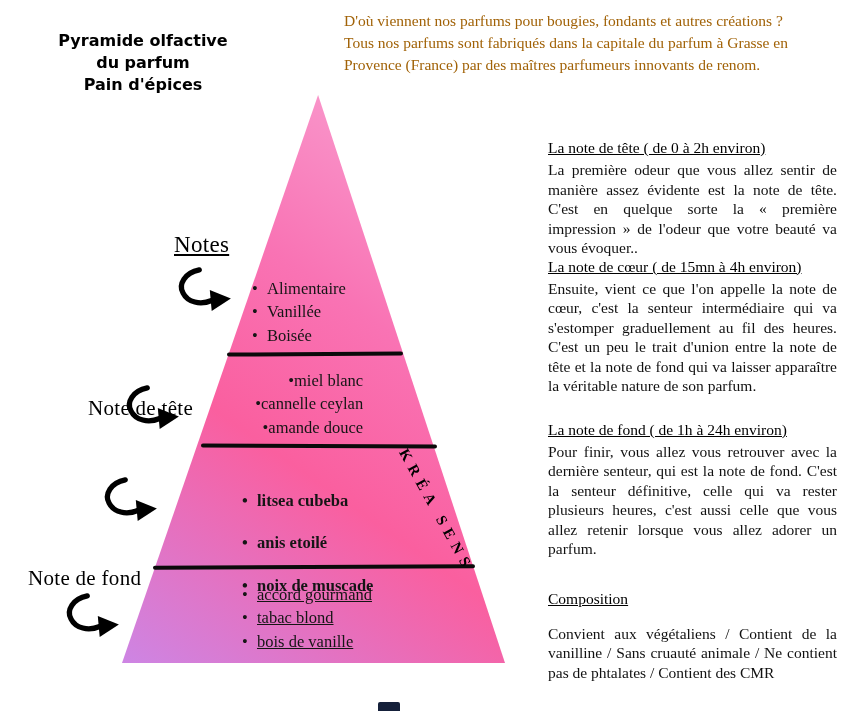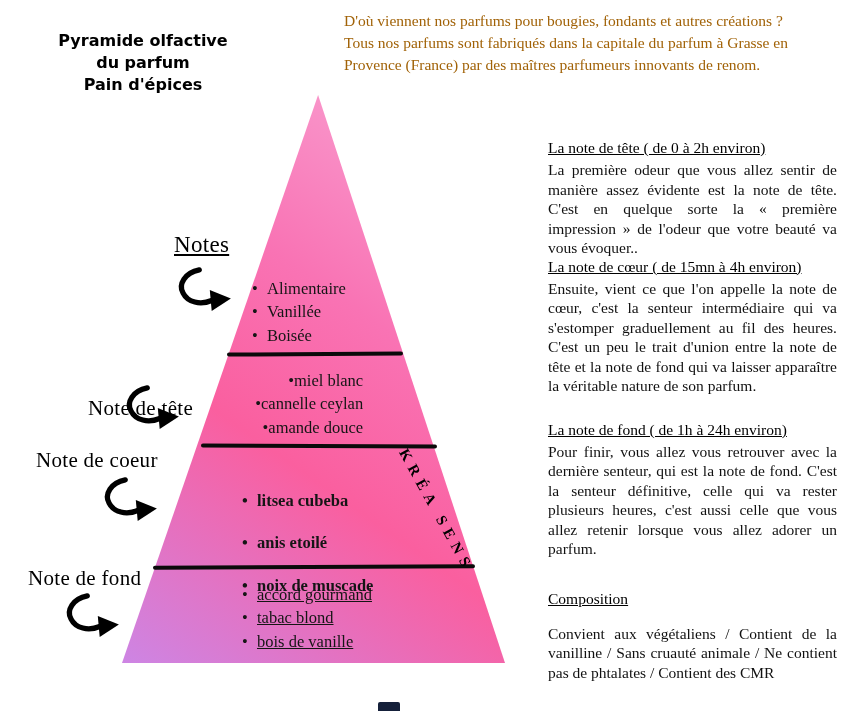--- a/index.html
+++ b/index.html
@@ -112,21 +112,20 @@
 
   <div class="pyramid"></div>
   <div class="pline l1"></div>
   <div class="pline l2"></div>
   <div class="pline l3"></div>
 
   <div class="brand">KRÉA SENS</div>
 
   <div class="plabel plabel-0">Notes</div>
   <div class="plabel plabel-1">Note de tête</div>
-  <div class="plabel plabel-2">Note de coeur</div>
   <div class="plabel plabel-3">Note de fond</div>
 
   <svg class="arrow a0" viewBox="0 0 60 48">
     <path d="M24,4 C9,7 2,19 7,28 C12,38 25,41 37,36"></path>
     <polygon points="35,25 57,34 37,47"></polygon>
   </svg>
   <svg class="arrow a1" viewBox="0 0 60 48">
     <path d="M24,4 C9,7 2,19 7,28 C12,38 25,41 37,36"></path>
     <polygon points="35,25 57,34 37,47"></polygon>
   </svg>

